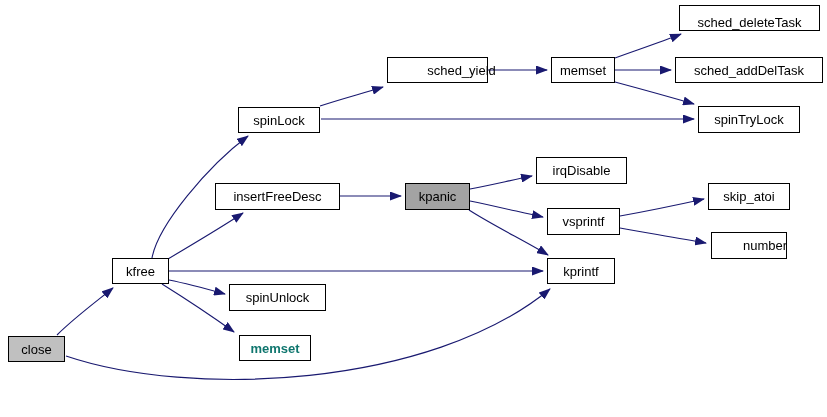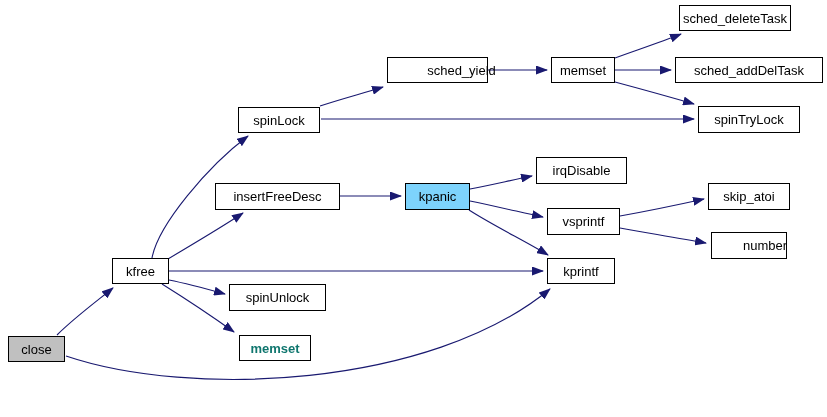--- a/index.html
+++ b/index.html
@@ -86,33 +86,33 @@
       </div>
       <div class="node" style="left: 238px; top: 107px; width: 82px; height: 26px; border-color: rgb(0, 0, 0); background: rgb(255, 255, 255); color: rgb(0, 0, 0);">
         <span>spinLock</span>
       </div>
       <div class="node" style="left: 387px; top: 57px; width: 101px; height: 26px; border-color: rgb(0, 0, 0); background: rgb(255, 255, 255); color: rgb(0, 0, 0); padding-left: 48px;">
         <span>sched_yield</span>
       </div>
       <div class="node" style="left: 551px; top: 57px; width: 64px; height: 26px; border-color: rgb(0, 0, 0); background: rgb(255, 255, 255); color: rgb(0, 0, 0);">
         <span>memset</span>
       </div>
-      <div class="node" style="left: 679px; top: 5px; width: 112px; height: 26px; border-color: rgb(0, 0, 0); background: rgb(255, 255, 255); color: rgb(0, 0, 0);">
+      <div class="node" style="left: 679px; top: 5px; width: 141px; height: 26px; border-color: rgb(0, 0, 0); background: rgb(255, 255, 255); color: rgb(0, 0, 0); align-items: flex-end;">
         <span>sched_deleteTask</span>
       </div>
       <div class="node" style="left: 675px; top: 57px; width: 148px; height: 26px; border-color: rgb(0, 0, 0); background: rgb(255, 255, 255); color: rgb(0, 0, 0);">
         <span>sched_addDelTask</span>
       </div>
       <div class="node" style="left: 698px; top: 106px; width: 102px; height: 27px; border-color: rgb(0, 0, 0); background: rgb(255, 255, 255); color: rgb(0, 0, 0); justify-content: center;">
         <span>spinTryLock</span>
       </div>
       <div class="node" style="left: 215px; top: 183px; width: 125px; height: 27px; border-color: rgb(0, 0, 0); background: rgb(255, 255, 255); color: rgb(0, 0, 0);">
         <span>insertFreeDesc</span>
       </div>
-      <div class="node" style="left: 405px; top: 183px; width: 65px; height: 27px; border-color: rgb(0, 0, 0); background: #7dd3fc; color: rgb(0, 0, 0);">
+      <div class="node" style="left: 405px; top: 183px; width: 65px; height: 27px; border-color: rgb(0, 0, 0); background: #a3a3a3; color: rgb(0, 0, 0);">
         <span>kpanic</span>
       </div>
       <div class="node" style="left: 536px; top: 157px; width: 91px; height: 27px; border-color: rgb(0, 0, 0); background: rgb(255, 255, 255); color: rgb(0, 0, 0);">
         <span>irqDisable</span>
       </div>
       <div class="node" style="left: 547px; top: 208px; width: 73px; height: 27px; border-color: rgb(0, 0, 0); background: rgb(255, 255, 255); color: rgb(0, 0, 0);">
         <span>vsprintf</span>
       </div>
       <div class="node" style="left: 708px; top: 183px; width: 82px; height: 27px; border-color: rgb(0, 0, 0); background: rgb(255, 255, 255); color: rgb(0, 0, 0); text-align: right;">
         <span>skip_atoi</span>

